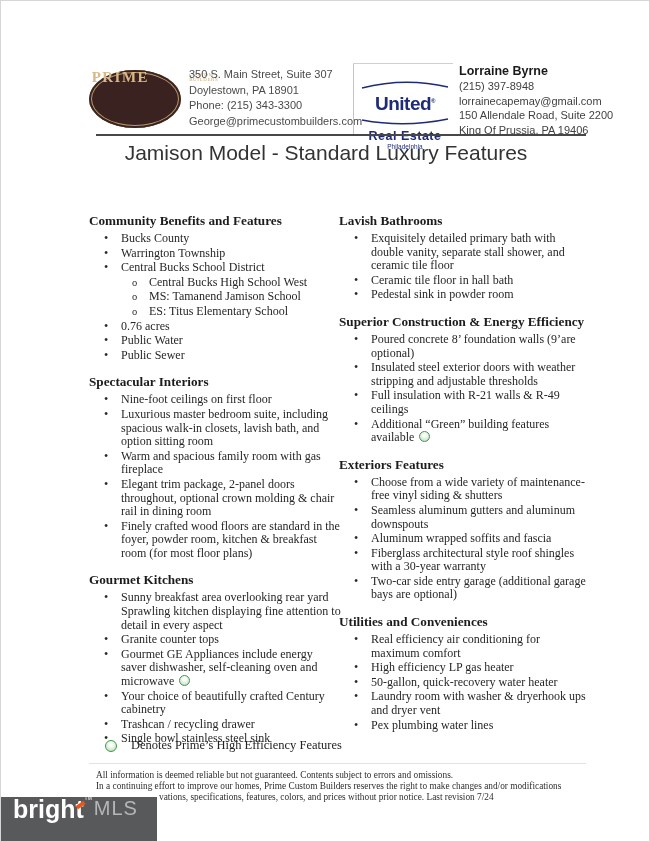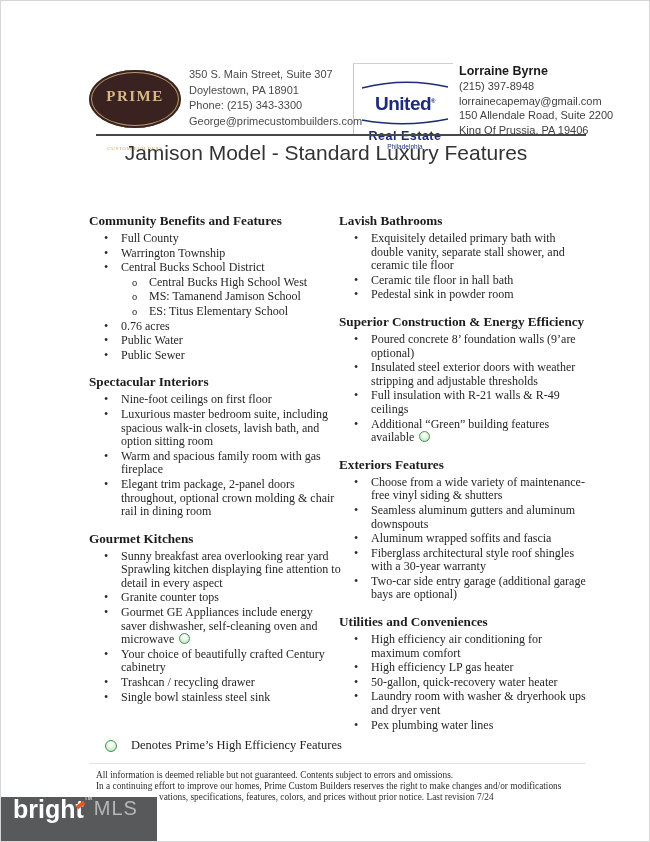--- a/index.html
+++ b/index.html
@@ -6,21 +6,21 @@
   .page {
     position:relative; width:650px; height:842px; box-sizing:border-box;
     background:#fff; border:1px solid #d6d6d6; overflow:hidden;
     font-family:"Liberation Serif", serif; color:#262626;
   }
   
   .prime-oval {
     position:absolute; left:88px; top:69px; width:92px; height:58px;
     background:var(--prime-brown,#3a2220); border-radius:50%;
     box-shadow: inset 0 0 0 2px var(--prime-brown,#3a2220), inset 0 0 0 3px #b99a6d;
-    display:flex; flex-direction:column; align-items:center; justify-content:center;gap:40px;
+    display:flex; flex-direction:row; justify-content:center;gap:40px;
   }
   .prime-roof { margin-bottom:1px; }
   .prime-name { color:#d9b887; font-size:15px; font-weight:bold; letter-spacing:1.5px; line-height:1; }
   .prime-sub  { color:var(--prime-gold,#c9a86e); font-size:5px; letter-spacing:0.6px; margin-top:2px; }
   .builder-contact {
     position:absolute; left:188px; top:66px; font-family:"Liberation Sans", sans-serif;
     font-size:11px; color:#4a4a4a; line-height:15.5px;
   }
   .hdr-vdivider { position:absolute; left:352px; top:63px; width:1px; height:70px; background:#c2c6cc; }
   .hdr-topline  { position:absolute; left:352px; top:62px; width:100px; height:1px; background:#cdd0d5; }
@@ -118,36 +118,37 @@
     <div class="agent-line">King Of Prussia, PA 19406</div>
   </div>
 
   <div class="main-rule"></div>
 
   <div class="title1">Jamison Model - Standard Luxury Features</div>
 
   <div class="col col-left">
       <div class="section-heading">Community Benefits and Features</div>
       <ul>
-        <li class="b"><span>Full County</span></li>
+        <li class="b"><span>Bucks County</span></li>
         <li class="b"><span>Warrington Township</span></li>
         <li class="b"><span>Central Bucks School District</span></li>
         <li class="sub"><span>Central Bucks High School West</span></li>
         <li class="sub"><span>MS: Tamanend Jamison School</span></li>
         <li class="sub"><span>ES: Titus Elementary School</span></li>
         <li class="b"><span>0.76 acres</span></li>
         <li class="b"><span>Public Water</span></li>
         <li class="b"><span>Public Sewer</span></li>
       </ul>
       <div class="section-heading">Spectacular Interiors</div>
       <ul>
         <li class="b"><span>Nine-foot ceilings on first floor</span></li>
         <li class="b"><span>Luxurious master bedroom suite, including spacious walk-in closets, lavish bath, and option sitting room</span></li>
         <li class="b"><span>Warm and spacious family room with gas fireplace</span></li>
         <li class="b"><span>Elegant trim package, 2-panel doors throughout, optional crown molding &amp; chair rail in dining room</span></li>
+        <li class="b"><span>Finely crafted wood floors are standard in the foyer, powder room, kitchen &amp; breakfast room (for most floor plans)</span></li>
       </ul>
       <div class="section-heading">Gourmet Kitchens</div>
       <ul>
         <li class="b"><span>Sunny breakfast area overlooking rear yard Sprawling kitchen displaying fine attention to detail in every aspect</span></li>
         <li class="b"><span>Granite counter tops</span></li>
         <li class="b"><span>Gourmet GE Appliances include energy saver dishwasher, self-cleaning oven and microwave</span><span class="eco"></span></li>
         <li class="b"><span>Your choice of beautifully crafted Century cabinetry</span></li>
         <li class="b"><span>Trashcan / recycling drawer</span></li>
         <li class="b"><span>Single bowl stainless steel sink</span></li>
       </ul>
@@ -169,21 +170,21 @@
       <div class="section-heading">Exteriors Features</div>
       <ul>
         <li class="b"><span>Choose from a wide variety of maintenance-free vinyl siding &amp; shutters</span></li>
         <li class="b"><span>Seamless aluminum gutters and aluminum downspouts</span></li>
         <li class="b"><span>Aluminum wrapped soffits and fascia</span></li>
         <li class="b"><span>Fiberglass architectural style roof shingles with a 30-year warranty</span></li>
         <li class="b"><span>Two-car side entry garage (additional garage bays are optional)</span></li>
       </ul>
       <div class="section-heading">Utilities and Conveniences</div>
       <ul>
-        <li class="b"><span>High efficiency air conditioning for maximum comfort</span></li>
+        <li class="b"><span>Real efficiency air conditioning for maximum comfort</span></li>
         <li class="b"><span>High efficiency LP gas heater</span></li>
         <li class="b"><span>50-gallon, quick-recovery water heater</span></li>
         <li class="b"><span>Laundry room with washer &amp; dryerhook ups and dryer vent</span></li>
         <li class="b"><span>Pex plumbing water lines</span></li>
       </ul>
     </div>
 
   <div class="legend">
     <span class="eco"></span>
     <span>Denotes Prime’s High Efficiency Features</span>

